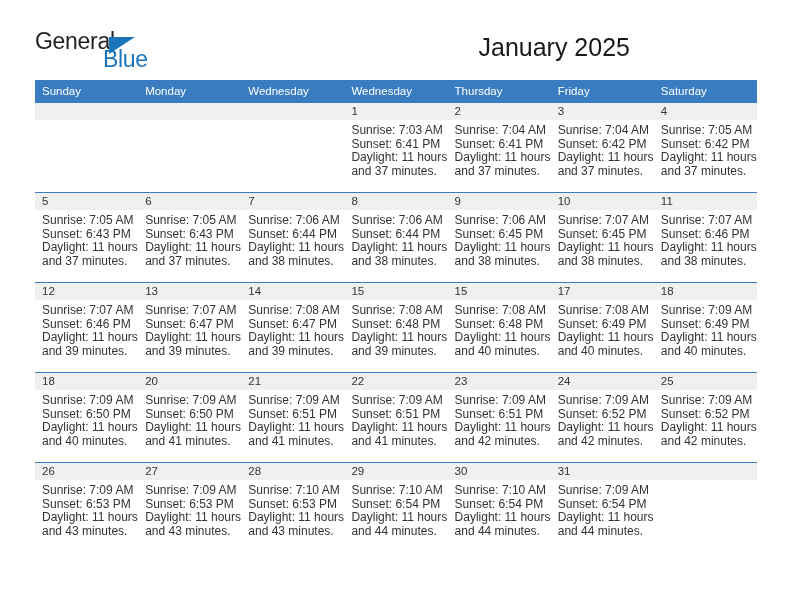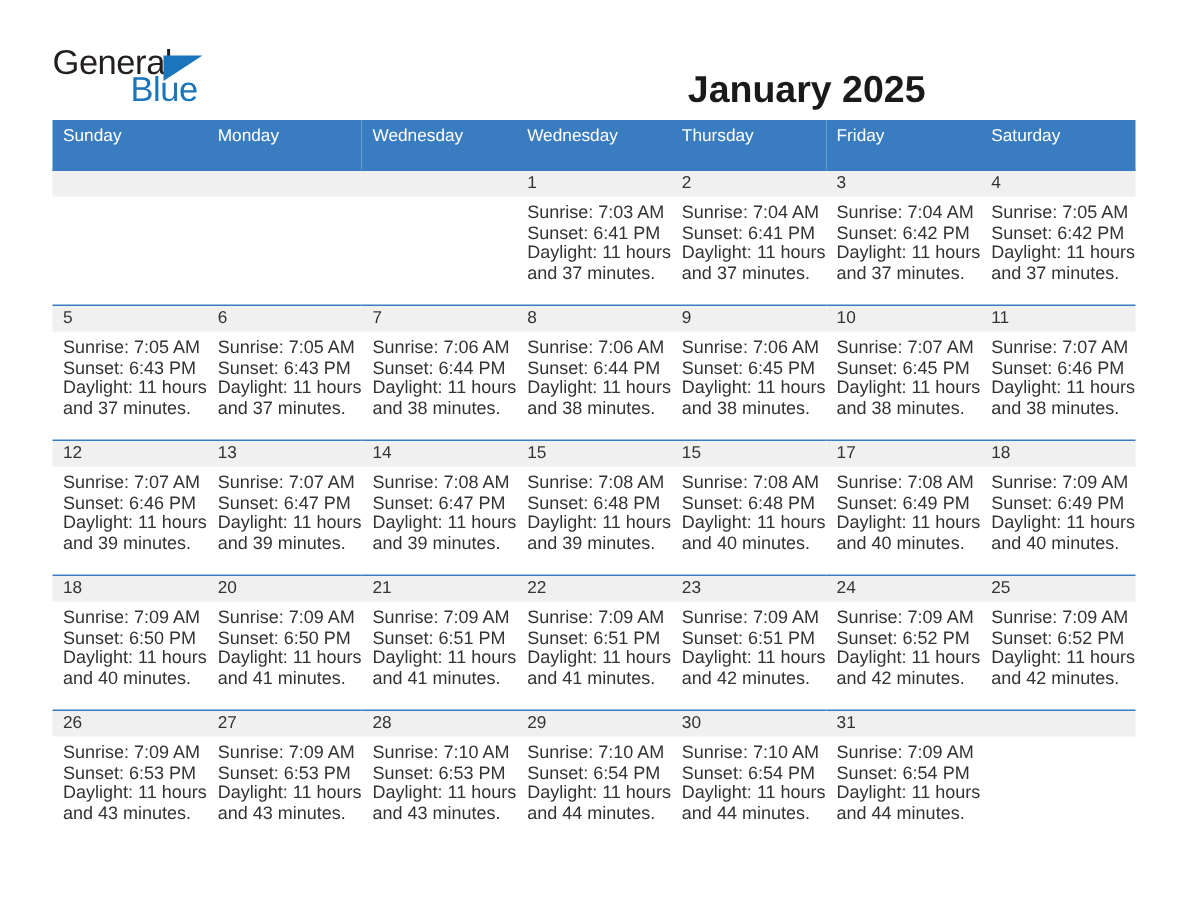--- a/index.html
+++ b/index.html
@@ -46,41 +46,41 @@
     top: 2px;
     left: 0;
   }
   .logo-blue {
     font-size: 23px;
     color: #1b75bb;
     letter-spacing: -0.3px;
     line-height: 1;
     position: absolute;
     top: 20px;
-    left: 52px;
+    left: 68px;
   }
   .logo-triangle {
     position: absolute;
     top: 9px;
     left: 74px;
     width: 0;
     height: 0;
     border-left: 26px solid #1b75bb;
     border-bottom: 17px solid transparent;
   }
   .title-block {
     text-align: right;
     padding-top: 2px;
   }
   .cal-title {
     font-size: 25px;
     color: #1a1a1a;
     line-height: 1.15;
-    font-weight: bold;
-    margin: 16px;
+    font-weight: normal;
+    margin: 3px;
   }
   .cal-subtitle {
     font-size: 13.5px;
     color: #1a1a1a;
     margin: 6px 0 0 0;
     font-weight: normal;
   }
 
   
   .calendar {
@@ -88,21 +88,21 @@
     border-collapse: collapse;
     table-layout: fixed;
     margin-top: 8px;
   }
   .calendar th {
     background: #3a7cc0;
     color: #ffffff;
     font-size: 11.5px;
     font-weight: normal;
     text-align: left;
-    padding: 5px 0 16px 7px;
+    padding: 5px 0 5px 7px;
     height: 19px;
     box-sizing: border-box;
   }
   .calendar td {
     vertical-align: top;
     padding: 0;
     width: 103.1px;
     height: 90px;
     box-sizing: border-box;
     border-top: 1px solid #3a7cc0;

